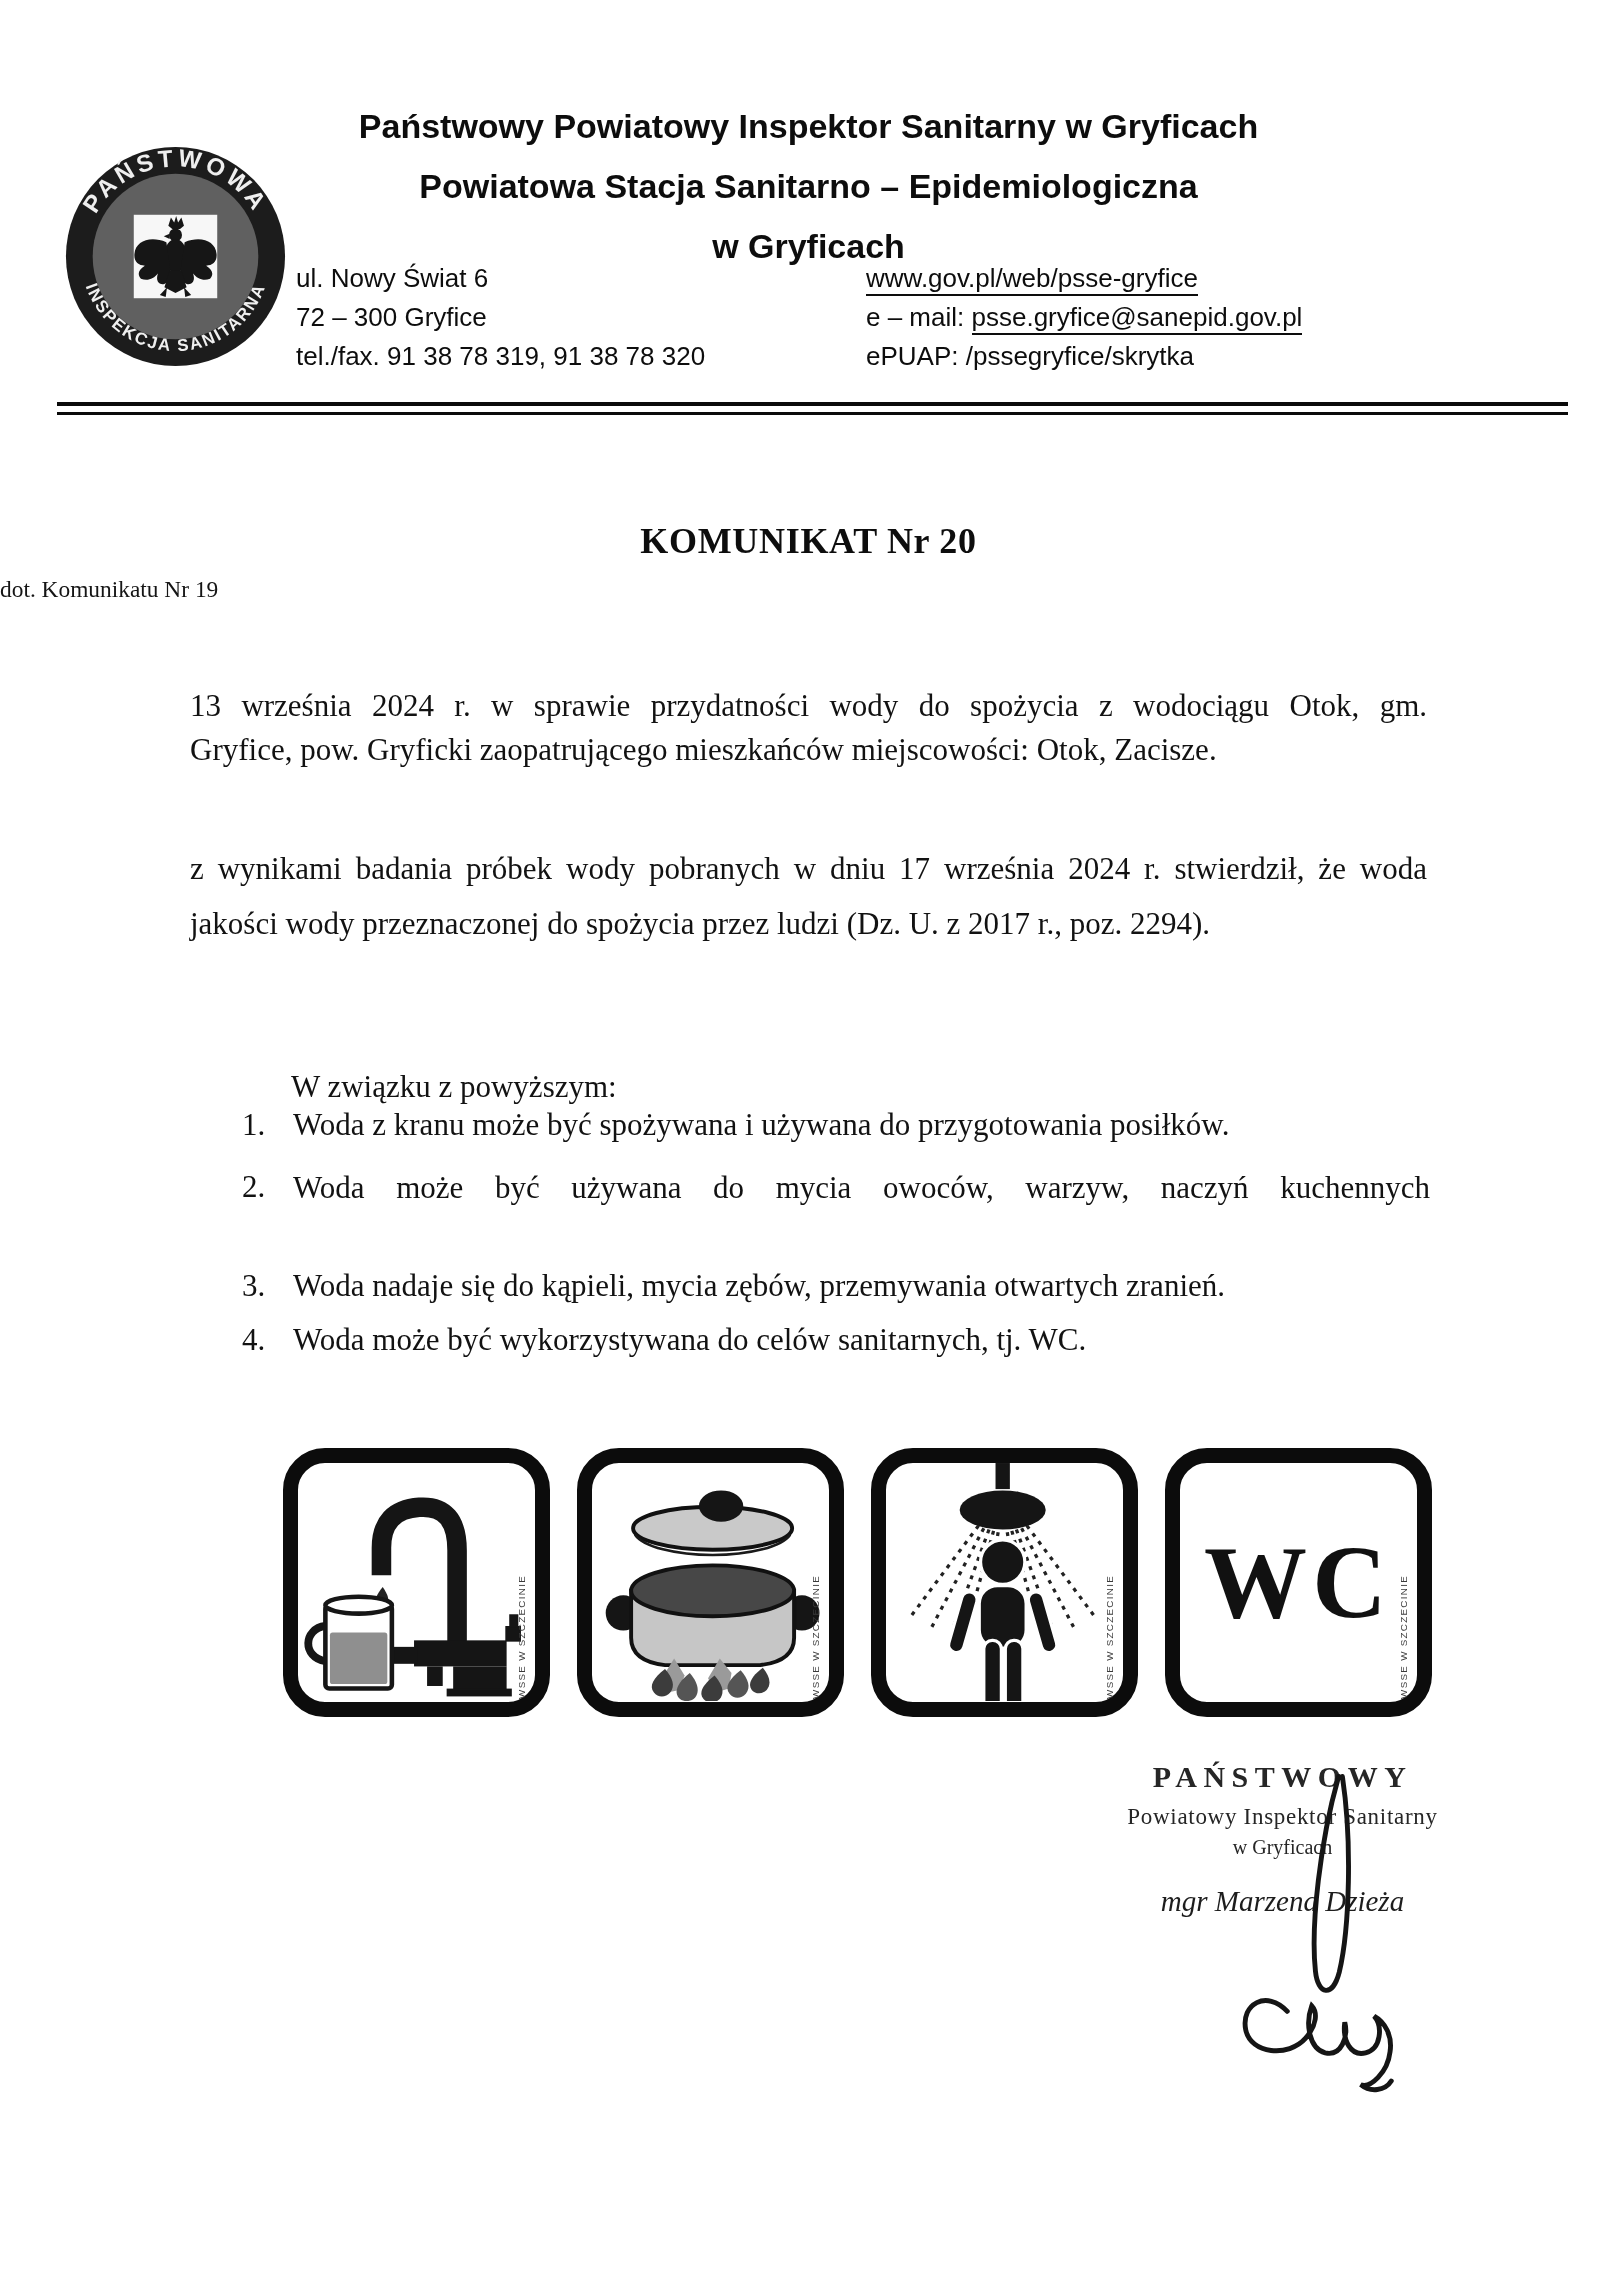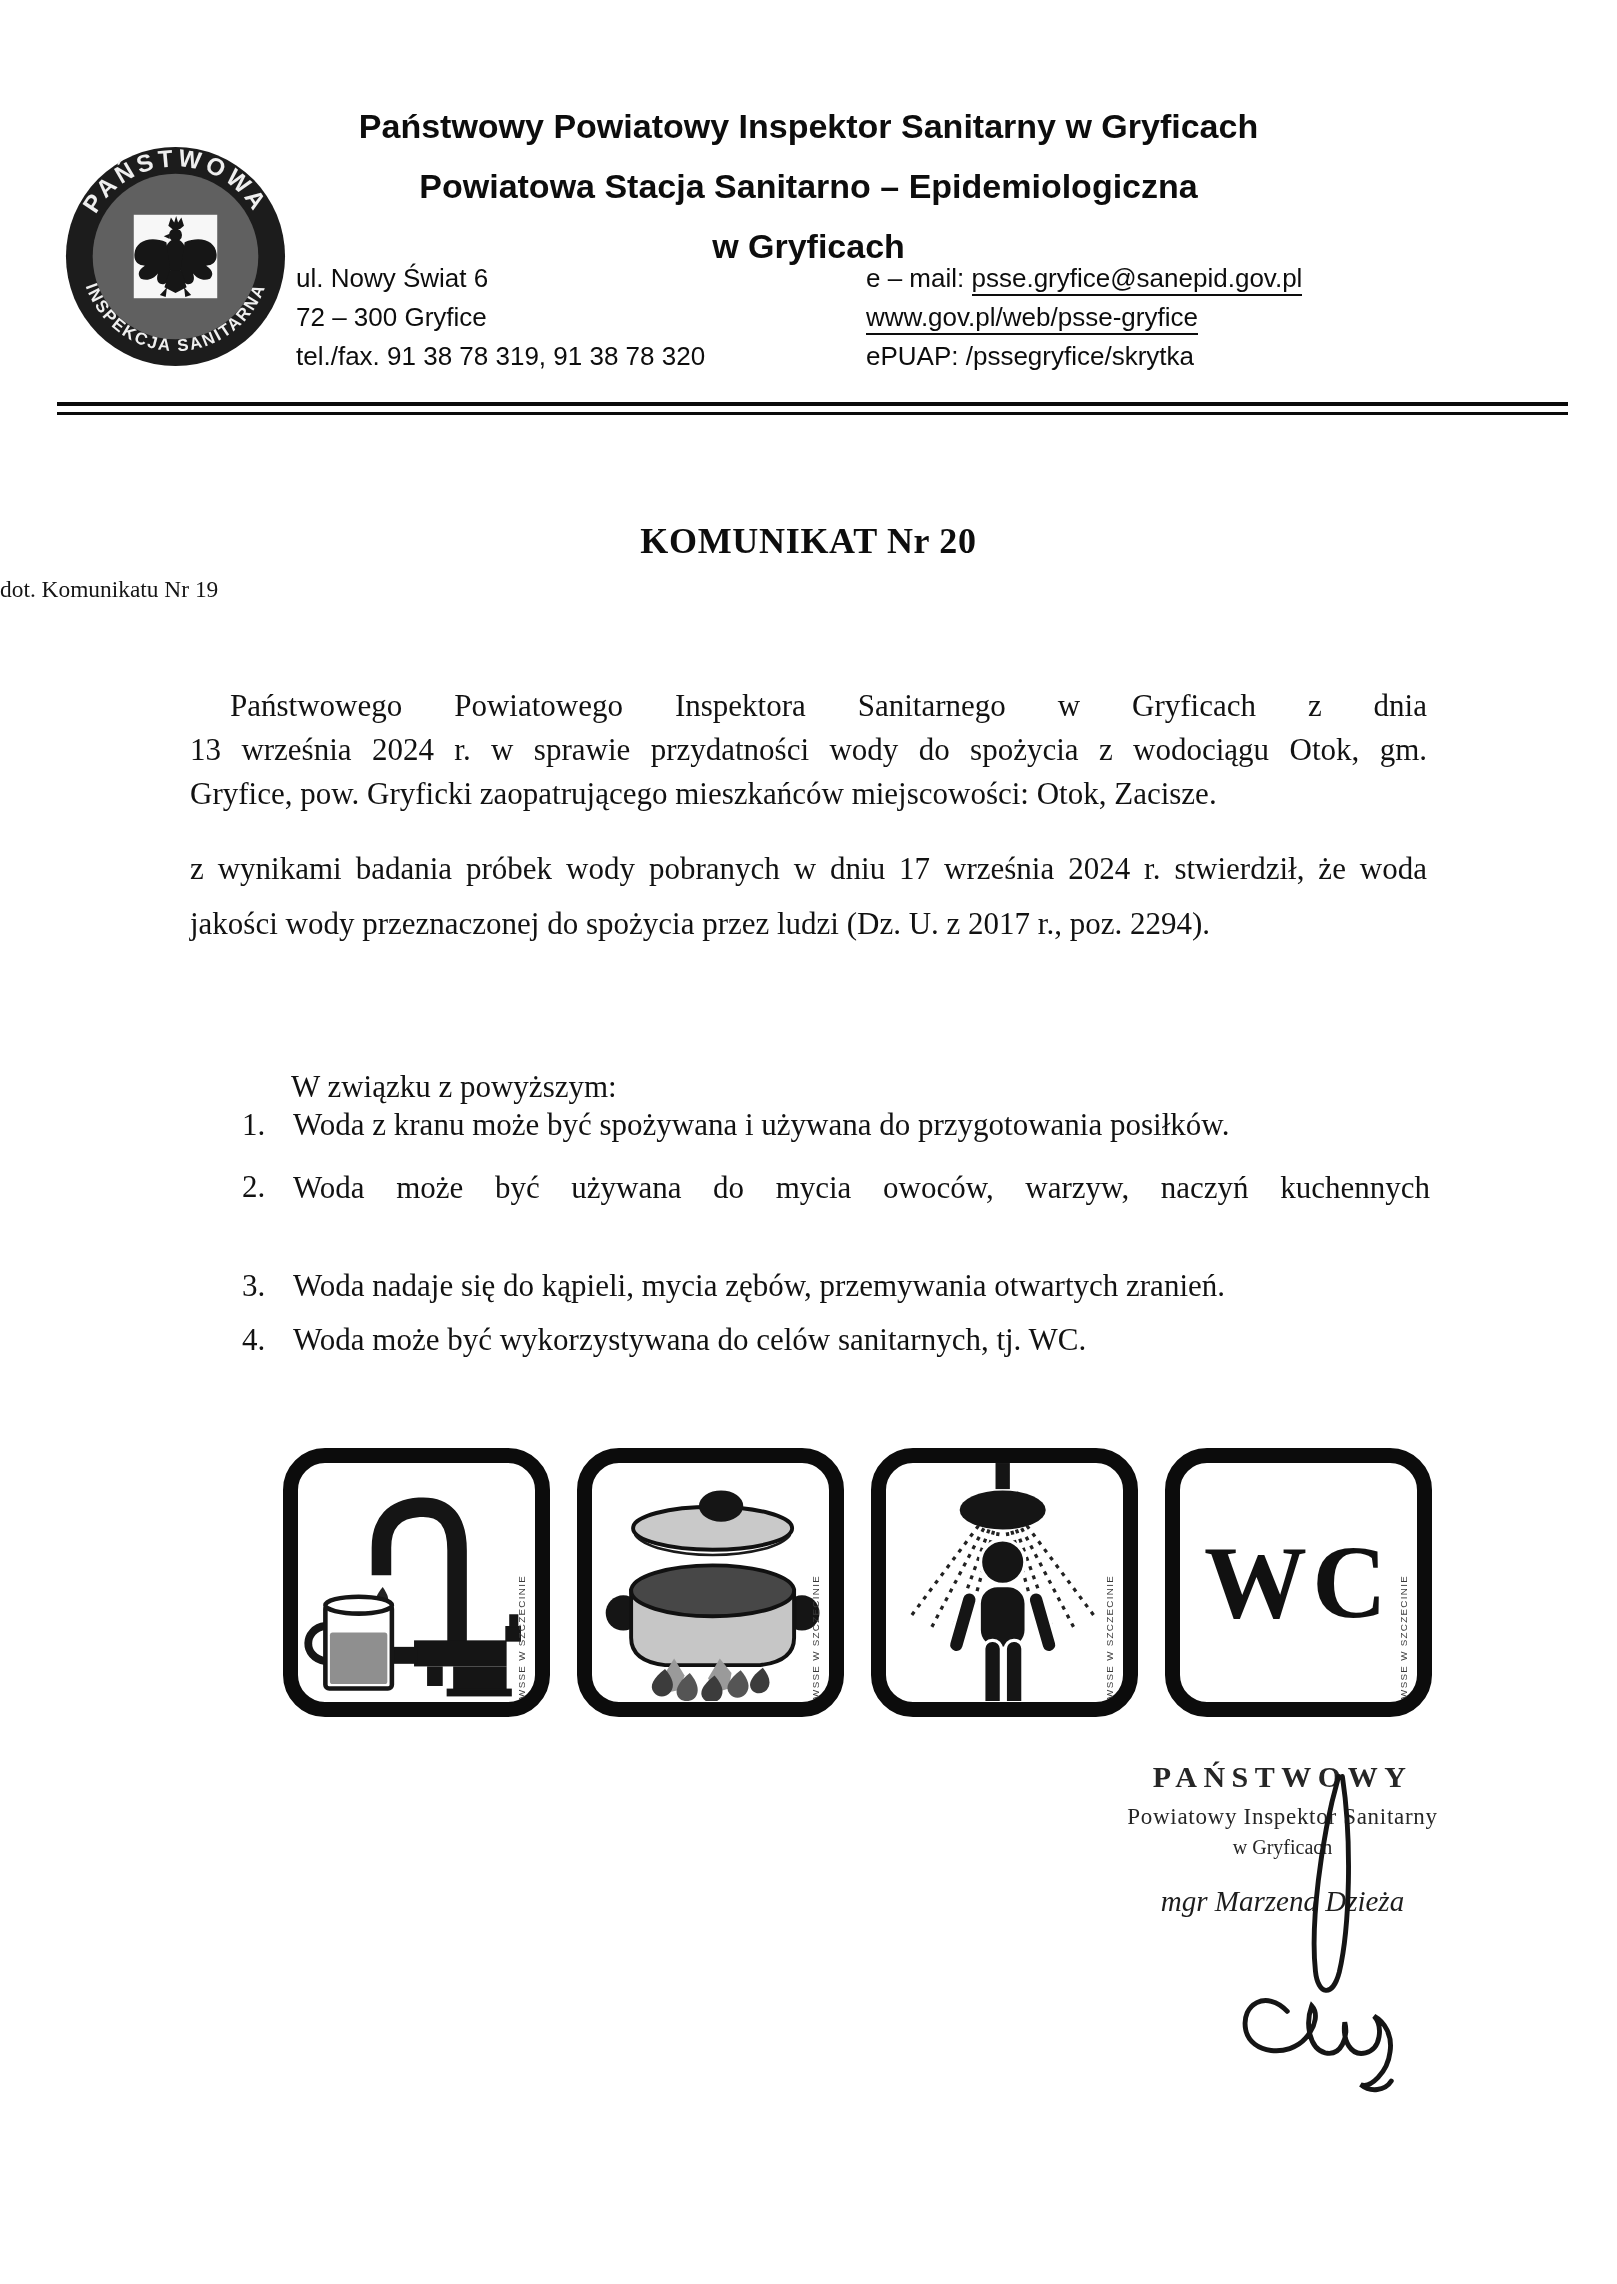--- a/index.html
+++ b/index.html
@@ -94,32 +94,31 @@
     <div class="org-line">w Gryficach</div>
   </div>
 
   <div class="addr-left">
     <div>ul. Nowy Świat 6</div>
     <div>72 – 300 Gryfice</div>
     <div>tel./fax. 91 38 78 319, 91 38 78 320</div>
   </div>
 
   <div class="addr-right">
+    <div><span class="u-link">www.gov.pl/web/psse-gryfice</span></div>
     <div><span>e – mail: </span><span class="u-link">psse.gryfice@sanepid.gov.pl</span></div>
-    <div><span class="u-link">www.gov.pl/web/psse-gryfice</span></div>
     <div><span>ePUAP: </span><span>/pssegryfice/skrytka</span></div>
   </div>
 
   <div class="rule-double"></div>
 
   <div class="doc-title">KOMUNIKAT Nr 20</div>
   <div class="doc-subtitle">dot. Komunikatu Nr 19</div>
 
   <div class="para p1">
-    <span class="jline indent-sm">Państwowego Powiatowego Inspektora Sanitarnego w Gryficach z dnia</span>
     <span class="jline">13 września 2024 r. w sprawie przydatności wody do spożycia z wodociągu Otok, gm.</span>
     <span class="lastline">Gryfice, pow. Gryficki zaopatrującego mieszkańców miejscowości: Otok, Zacisze.</span>
   </div>
 
   <div class="para p2">
     <span class="jline">z wynikami badania próbek wody pobranych w dniu 17 września 2024 r. stwierdził, że woda</span>
     <span class="lastline">jakości wody przeznaczonej do spożycia przez ludzi (Dz. U. z 2017 r., poz. 2294).</span>
   </div>
 
   <div class="list-intro">W związku z powyższym:</div>

